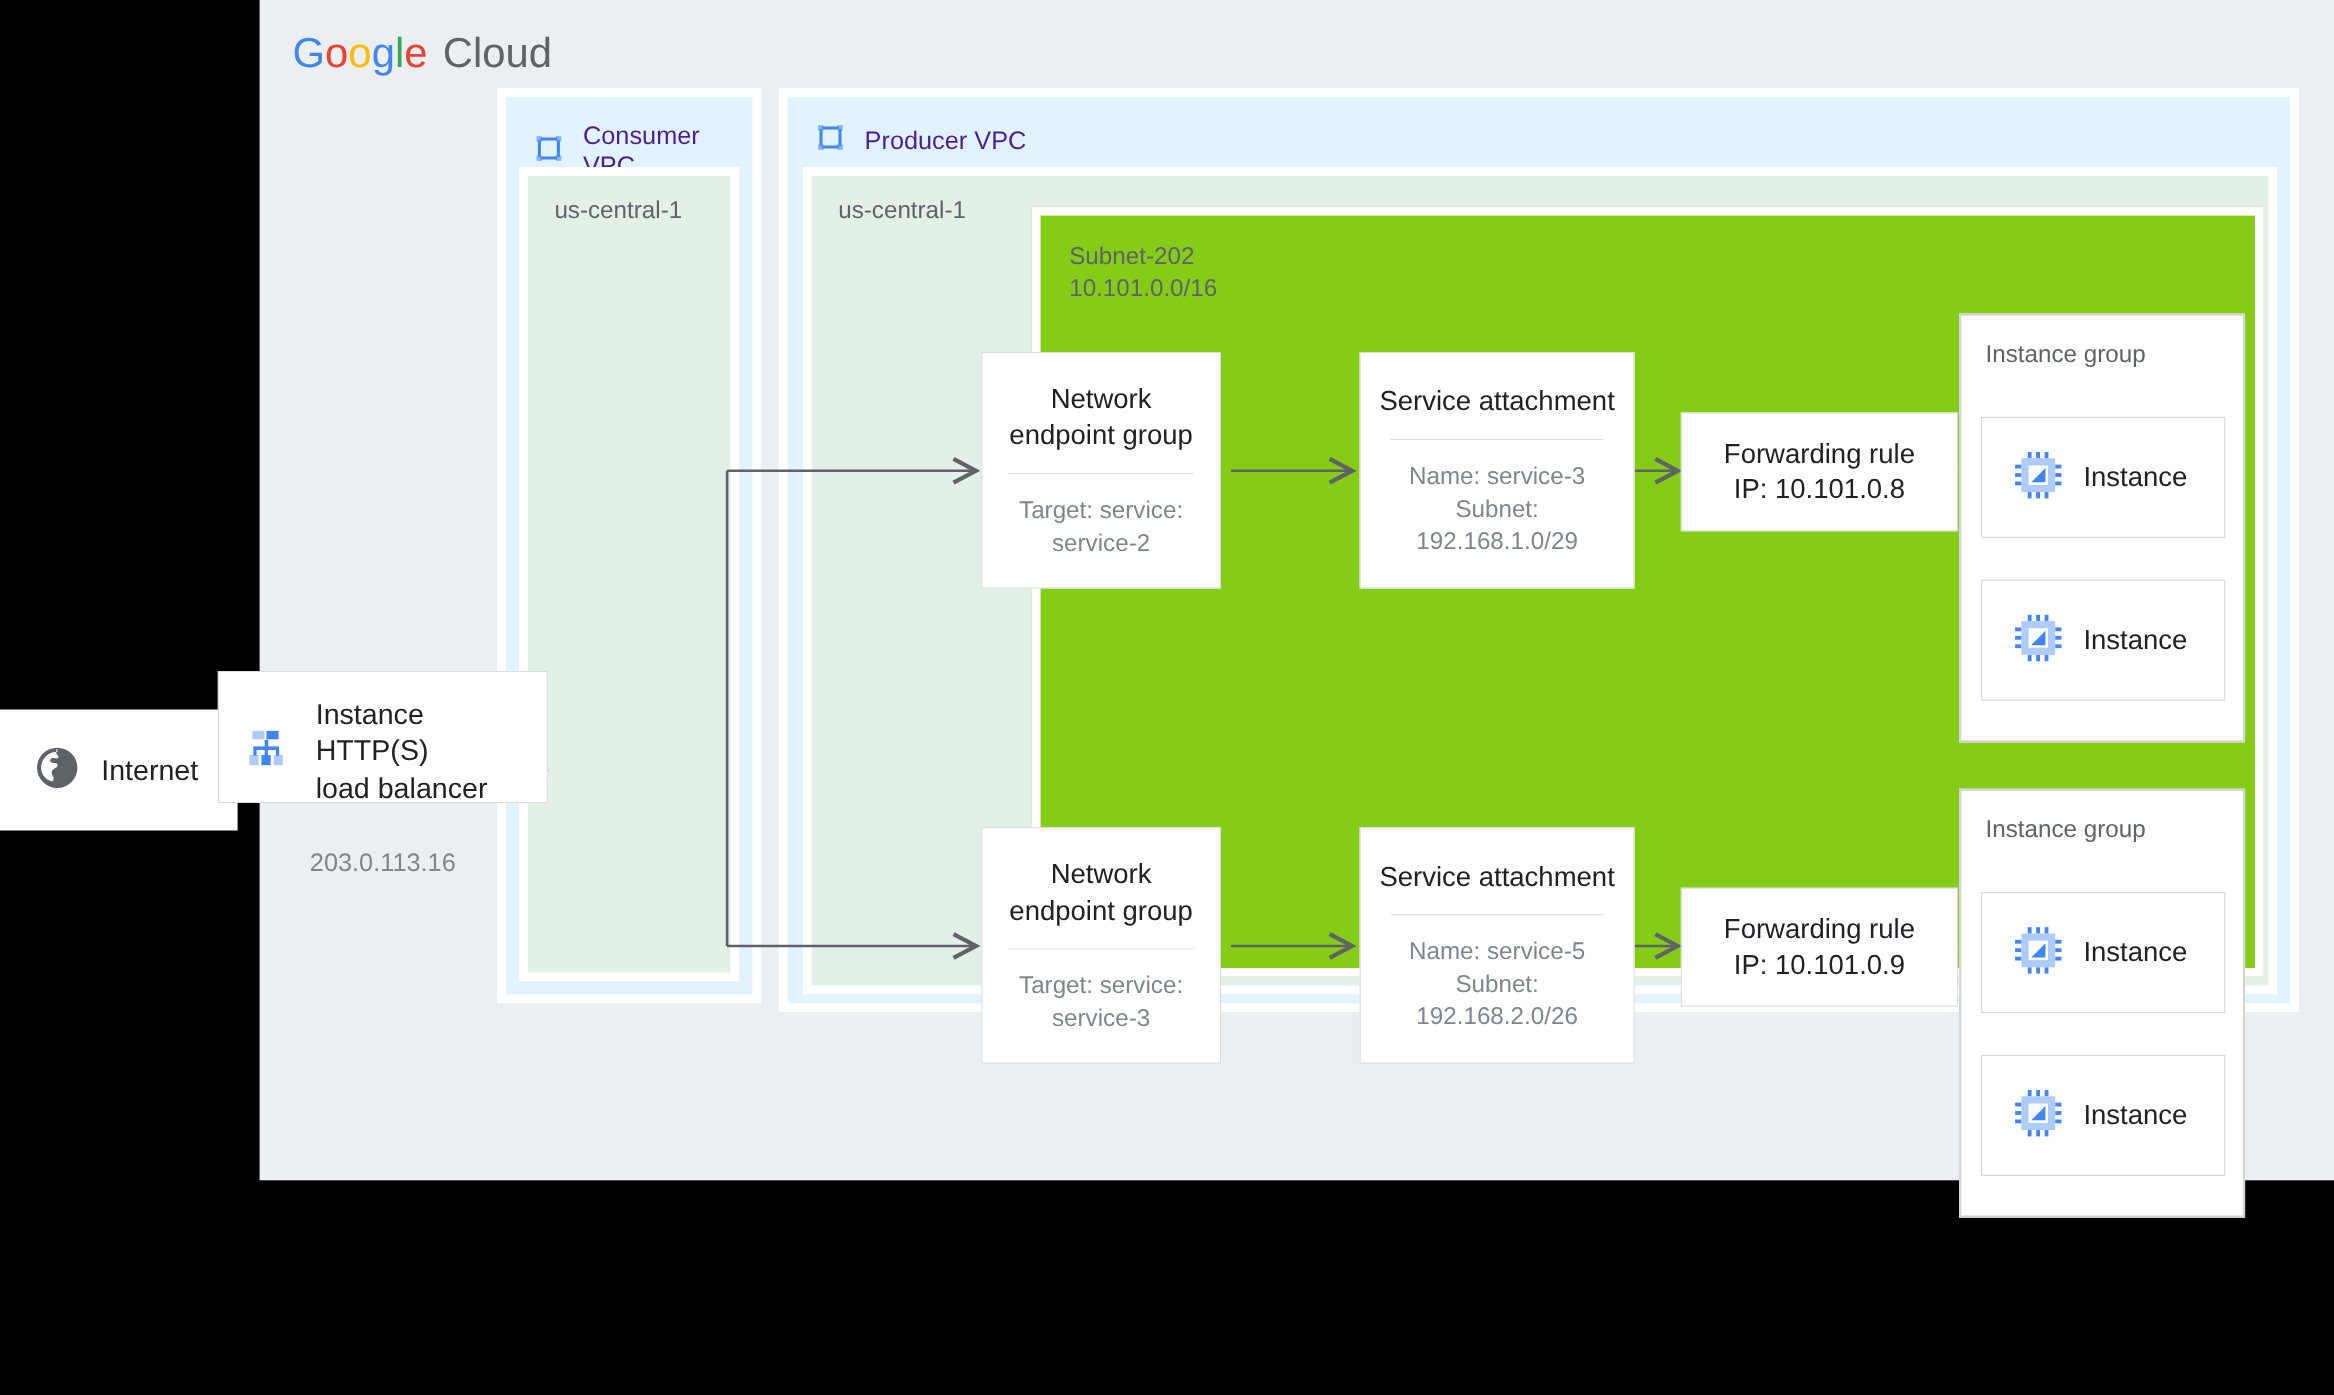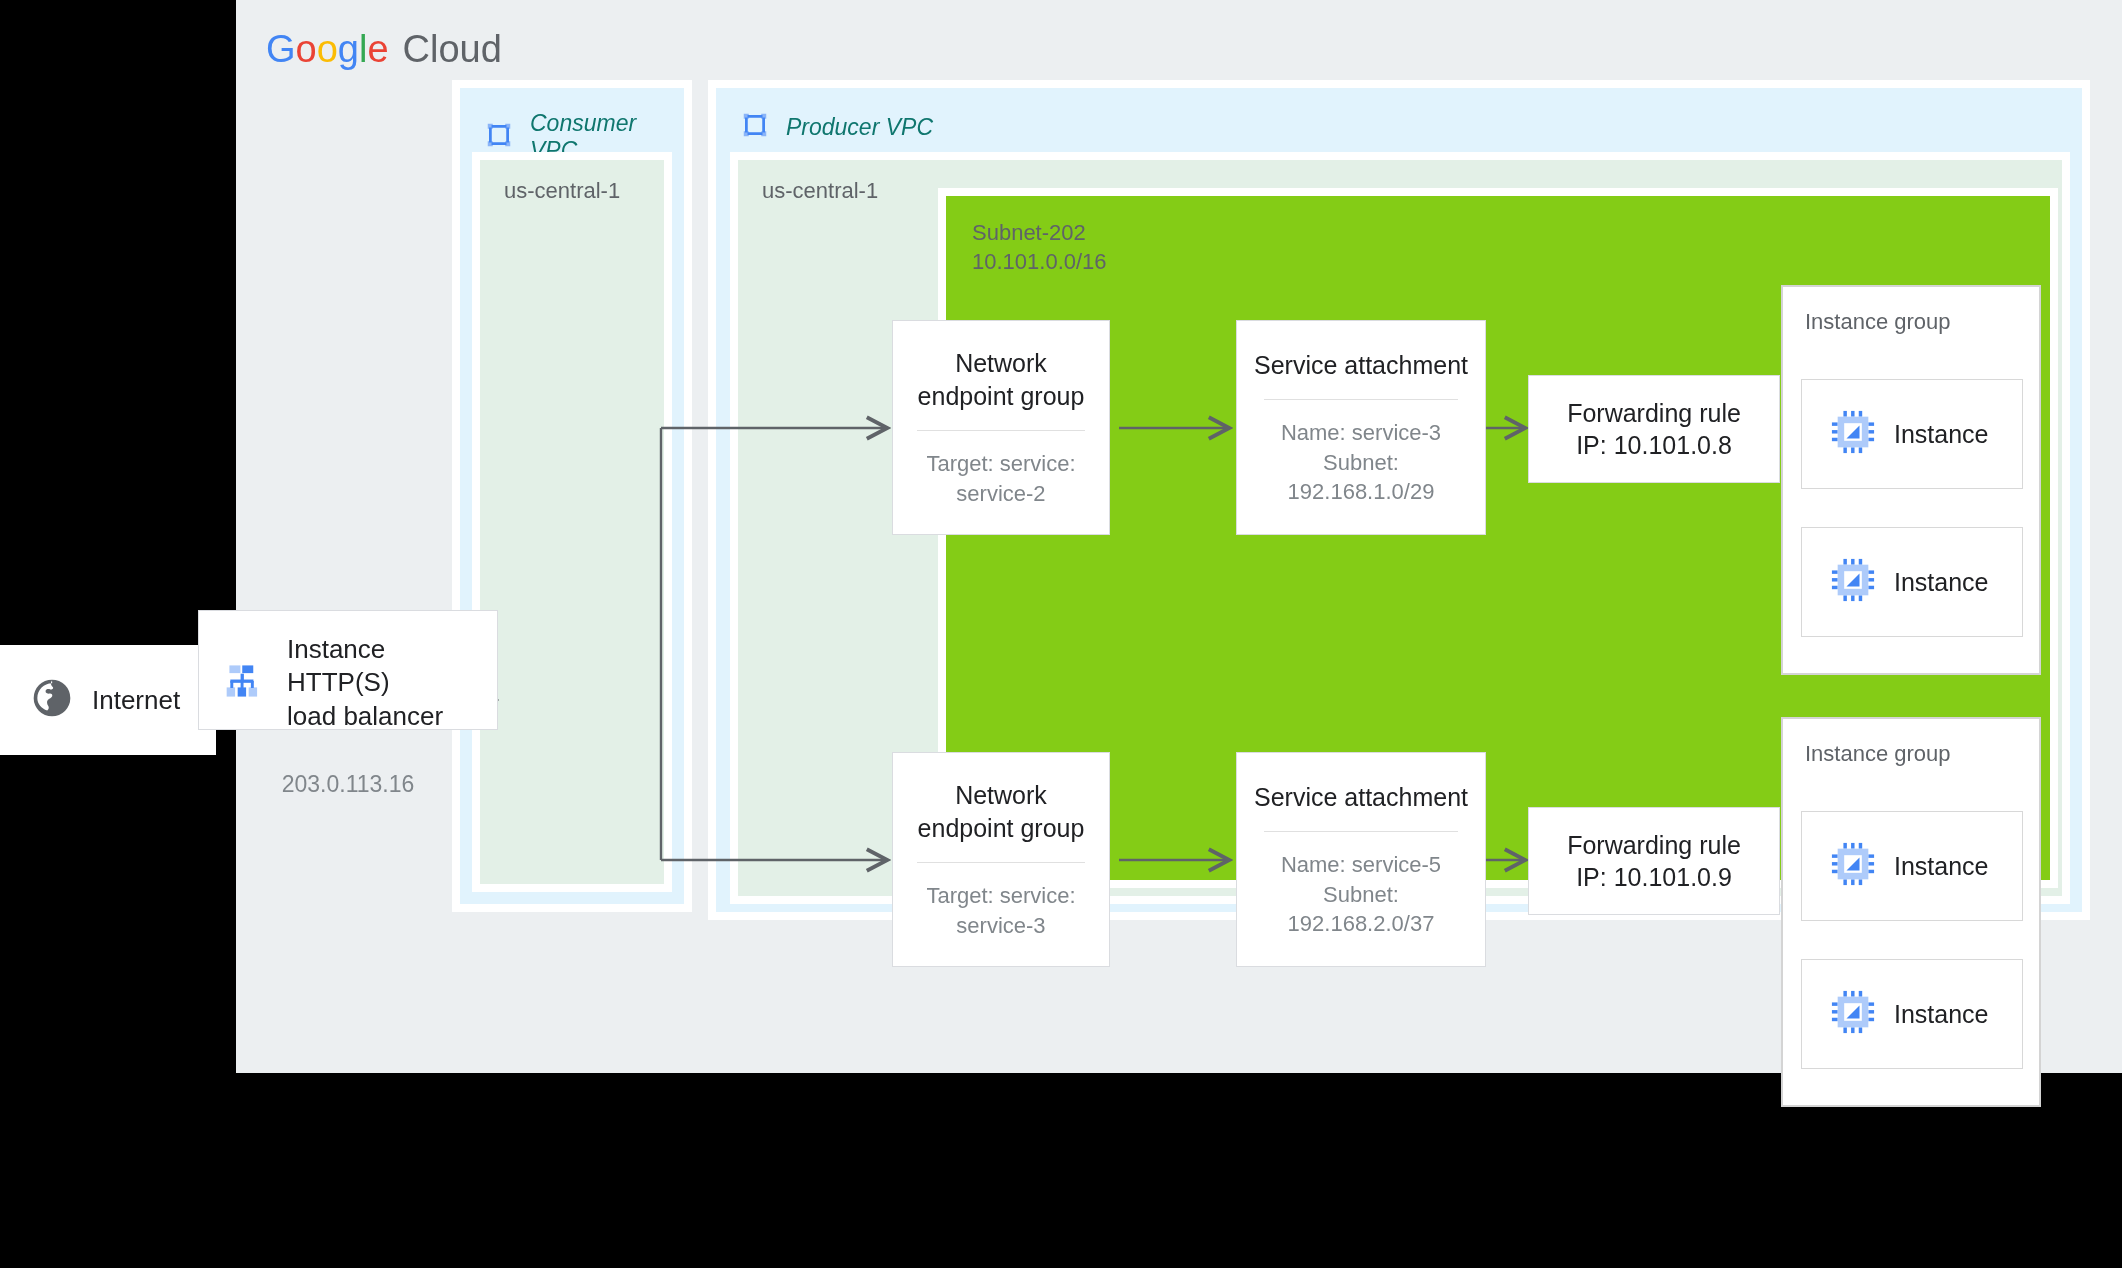--- a/index.html
+++ b/index.html
@@ -28,21 +28,21 @@
   .gc-logo .g1 { color: #4285f4; } .gc-logo .o1 { color: #ea4335; }
   .gc-logo .o2 { color: #fbbc05; } .gc-logo .g2 { color: #4285f4; }
   .gc-logo .l1 { color: #34a853; } .gc-logo .e1 { color: #ea4335; }
   .gc-logo .cloud { color: #5f6368; margin-left: 14px; }
 
   
   .vpc {
     position: absolute; background: #e1f3fd; border: 8px solid #ffffff;
   }
   .vpc-header { display: flex; align-items: center; gap: 16px; padding: 22px 0 0 24px; }
-  .vpc-title { font-size: 23px; color: #0f766e; font-style: italic; }
+  .vpc-title { font-size: 23px; color: #4c1d95; }
 
   .region {
     position: absolute; background: #e3f0e7; border: 8px solid #ffffff;
   }
   .region-label { position: absolute; left: 24px; top: 18px; font-size: 22px; color: #5f6368; }
 
   .subnet {
     position: absolute; background: #84cc16; border: 8px solid #ffffff;
   }
   .subnet-label { position: absolute; left: 26px; top: 22px; font-size: 22px; color: #5f6368; line-height: 1.32; }
@@ -244,21 +244,21 @@
         <span>192.168.1.0/29</span>
       </div>
     </div>
 
     <div class="card" style="left:1000px; top:752px; width:250px; height:215px;">
       <div class="card-title">Service attachment</div>
       <div class="card-div"></div>
       <div class="card-sub">
         <span>Name: service-5</span><br>
         <span>Subnet:</span><br>
-        <span>192.168.2.0/37</span>
+        <span>192.168.2.0/26</span>
       </div>
     </div>
 
     <div class="card" style="left:1292px; top:375px; width:252px; height:108px;">
       <div class="card-title">
         <span>Forwarding rule</span><br>
         <span>IP: 10.101.0.8</span>
       </div>
     </div>
 

